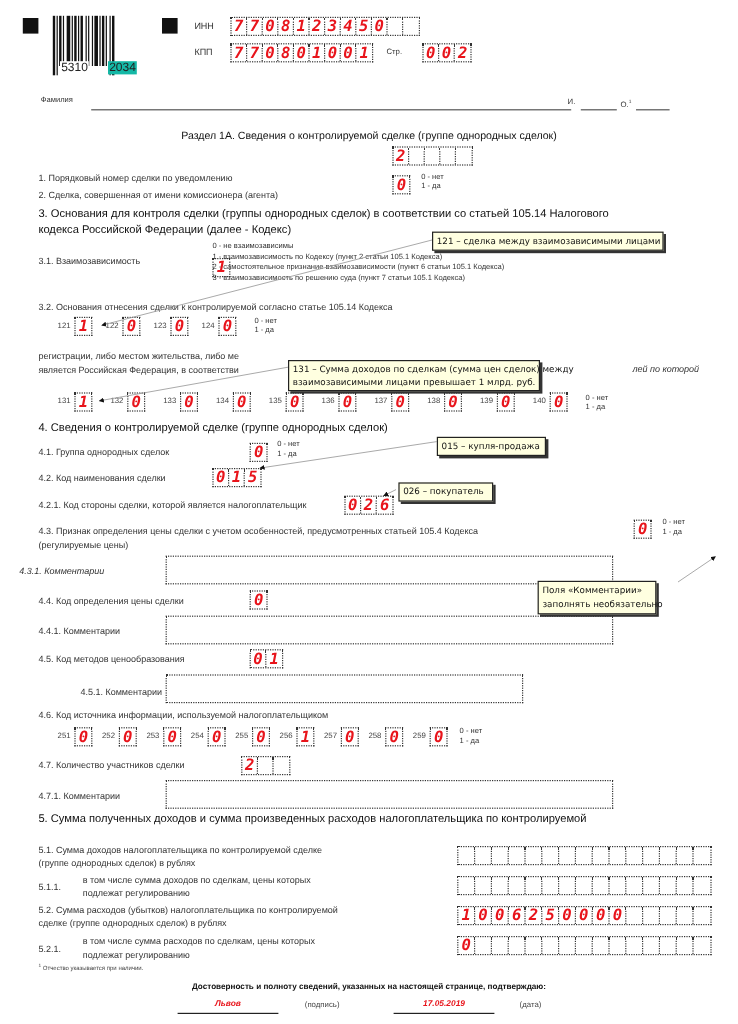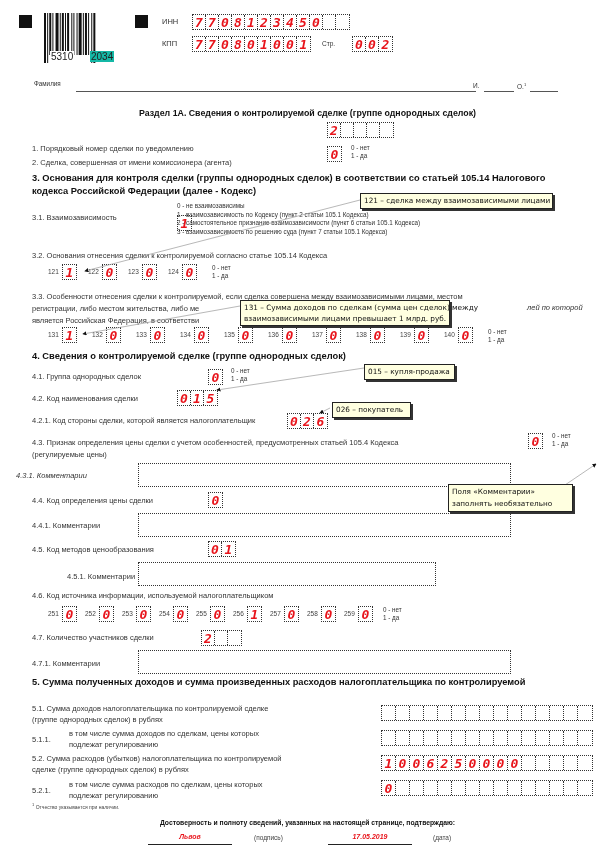--- a/index.html
+++ b/index.html
@@ -1,21 +1,21 @@
 <!DOCTYPE html>
 <html><head>
 <meta charset="utf-8">
 <style>
   * { box-sizing: border-box; margin: 0; padding: 0; }
   html, body { width: 615px; height: 853px; background: #fff; overflow: hidden; }
   body { position: relative; font-family: "Liberation Sans", sans-serif; color: #222; font-size: 7.5px; }
   .abs { position: absolute; }
   .txt { font-size: 7.5px; color: #333; white-space: nowrap; }
   .small { font-size: 6.3px; color: #333; line-height: 8px; white-space: nowrap; }
-  .h { font-weight: bold; font-size: 9.3px; color: #111; line-height: 13px; }
+  .h { font-weight: normal; font-size: 9.3px; color: #111; line-height: 13px; }
   .cells { position: absolute; display: flex; height: 16px; border: 1px dotted #333; }
   .cell { width: 13px; height: 100%; border-right: 1px dotted #333; color: #e8141b; font-family: "DejaVu Sans Mono", monospace; font-style: italic; font-weight: bold; font-size: 13px; line-height: 15px; text-align: center; }
   .cell:last-child { border-right: none; }
   .cells.big .cell { width: 14px; }
   .box { position: absolute; border: 1px dotted #333; }
   .code { position: absolute; font-size: 6.5px; color: #444; }
   .note { position: absolute; background: #ffffe0; border: 1px solid #222; box-shadow: 2px 2px 0 #333; font-family: "DejaVu Sans", sans-serif; font-size: 7.3px; color: #111; padding: 1px 3px; line-height: 12px; white-space: nowrap; }
   .line { position: absolute; height: 1px; background: #555; }
   svg.conn { position: absolute; left: 0; top: 0; pointer-events: none; }
   .sq { position: absolute; width: 13px; height: 13px; background: #111; }
@@ -147,21 +147,20 @@
     <div class="cells" style="left: 134px; top: 0px;">
       <div class="cell">0</div>
     </div>
   </div>
 <div class="abs small" style="left:212px;top:264px;">
     <div>0 - нет</div>
     <div>1 - да</div>
   </div>
 
 <div class="abs txt" style="left:32px;top:291px;line-height:12px;">
-  <div>3.3. Особенности отнесения сделки к контролируемой, если сделка совершена между взаимозависимыми лицами, местом</div>
   <div>регистрации, либо местом жительства, либо ме</div>
   <div>является Российская Федерация, в соответстви</div>
 </div>
 <span class="abs txt" style="left:527px;top:303px;font-style:italic;">лей по которой</span>
 <div class="abs" id="q33row" style="left:48px;top:327px;">
     <span class="code" style="left: 0px; top: 4px;">131</span>
     <div class="cells" style="left: 14px; top: 0px;">
       <div class="cell">1</div>
     </div>
     <span class="code" style="left: 44px; top: 4px;">132</span>
@@ -434,16 +433,16 @@
   <line x1="565" y1="485" x2="596" y2="464" stroke="#999" stroke-width="0.7" marker-end="url(#ah)"></line>
 </svg>
 
 <div class="note" style="left:360px;top:193px;width:193px;">121 – сделка между взаимозависимыми лицами</div>
 <div class="note" style="left:240px;top:300px;width:210px;line-height:11px;">
   <div>131 – Сумма доходов по сделкам (сумма цен сделок) между</div>
   <div>взаимозависимыми лицами превышает 1 млрд. руб.</div>
 </div>
 <div class="note" style="left:364px;top:364px;width:91px;">015 – купля-продажа</div>
 <div class="note" style="left:332px;top:402px;width:79px;">026 – покупатель</div>
-<div class="note" style="left:448px;top:484px;width:125px;line-height:12px;">
+<div class="note" style="left:448px;top:484px;width:99px;line-height:12px;">
   <div>Поля «Комментарии»</div>
   <div>заполнять необязательно</div>
 </div>
 
 </body></html>

